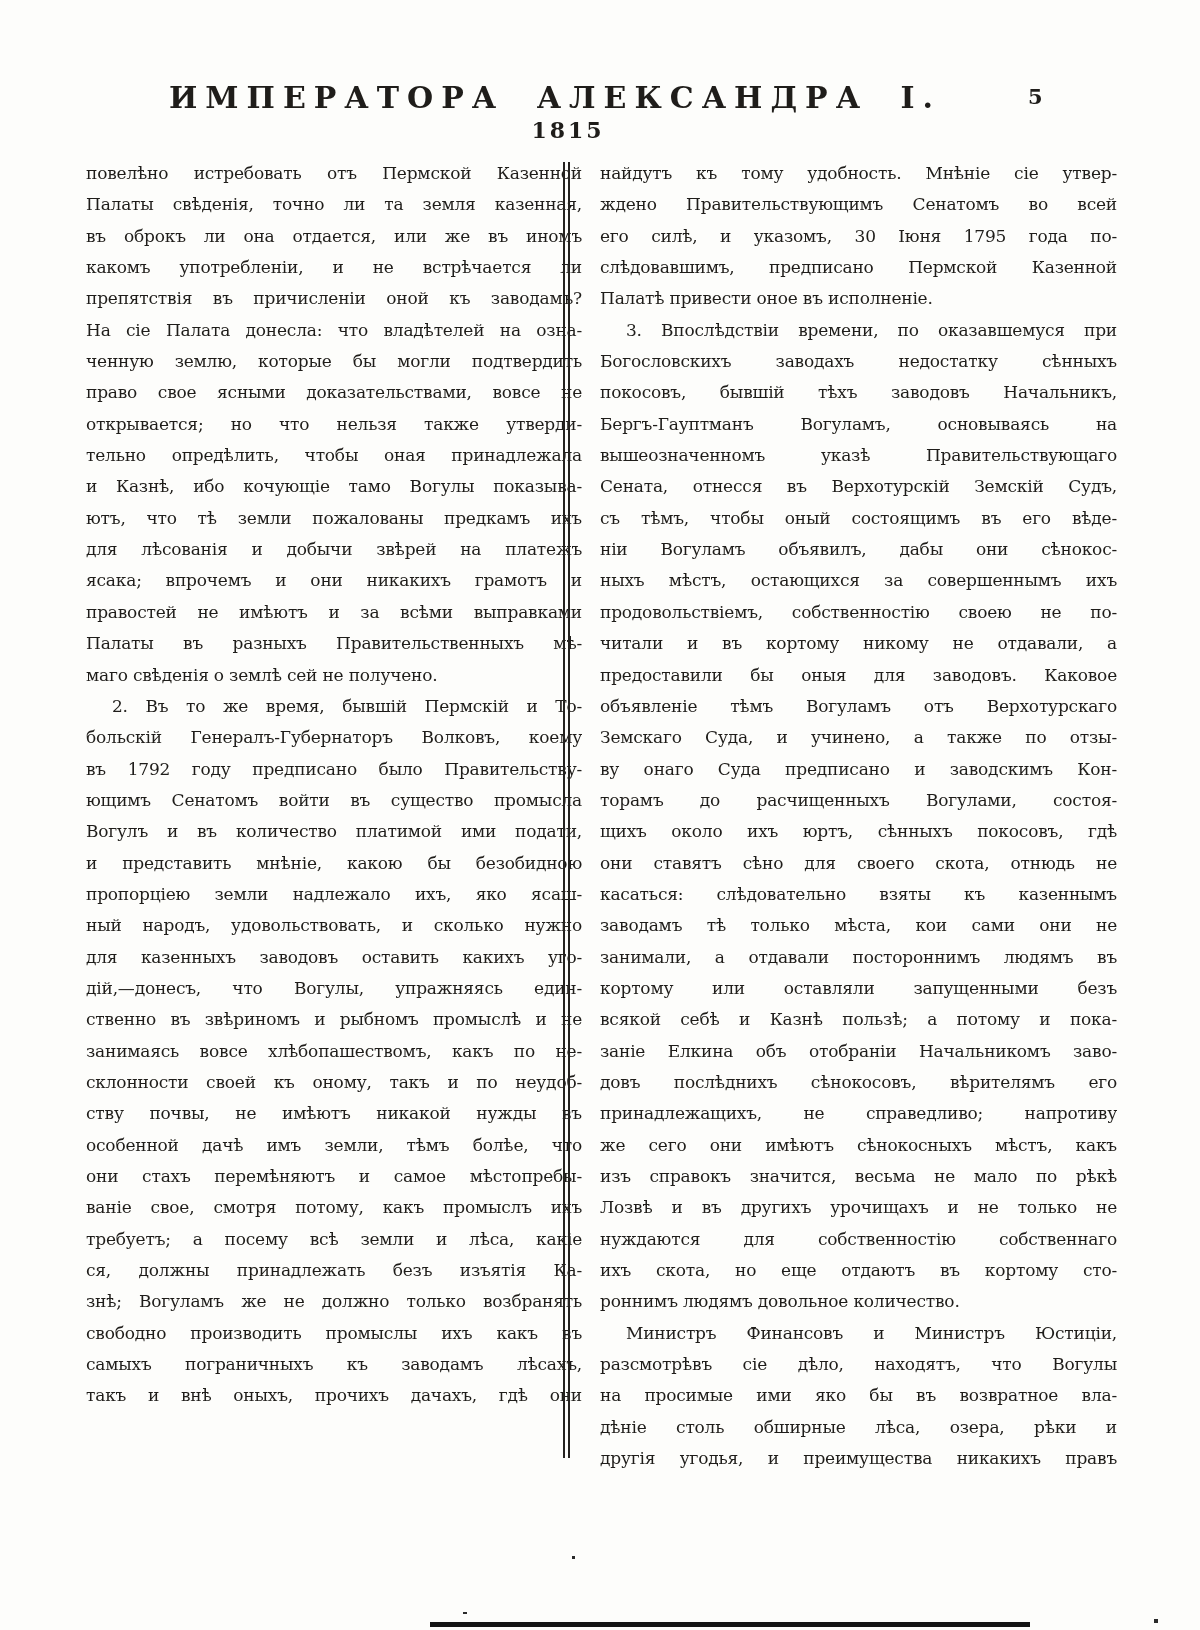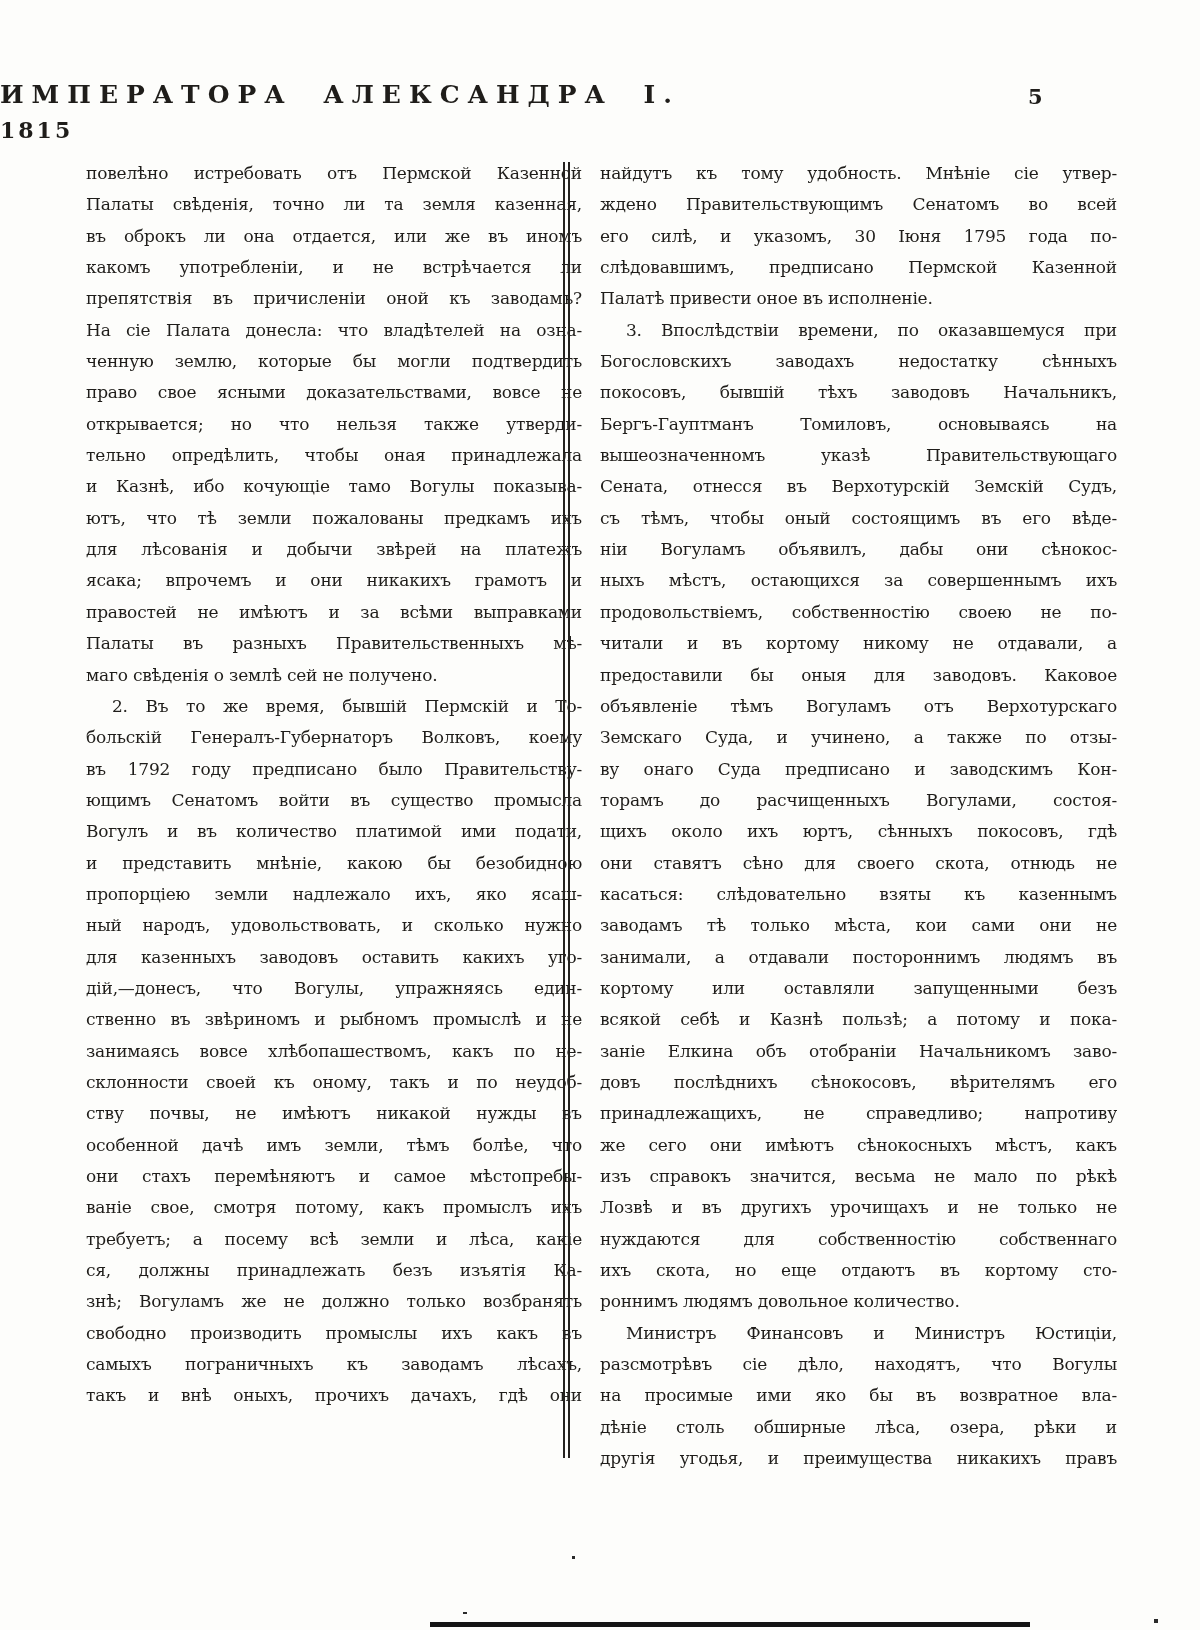--- a/index.html
+++ b/index.html
@@ -11,32 +11,33 @@
     width:1200px;height:1630px;
     background:var(--paper);
     font-family:"DejaVu Serif","Liberation Serif",serif;
     color:var(--ink);
     position:relative;
     overflow:hidden;
   }
   .page{position:absolute;inset:0;}
   .header-title{
     position:absolute;top:80px;left:0;width:1110px;
-    text-align:left;
-    font-size:25px;font-weight:bold;
+    text-align:center;
+    font-size:30px;font-weight:bold;
     letter-spacing:8px;
     word-spacing:14px;
     white-space:nowrap;
   }
   .page-number{
     position:absolute;top:84px;left:1028px;
     font-size:21px;font-weight:bold;
   }
   .year-heading{
     position:absolute;top:117px;left:0;width:1136px;
+    text-align:center;
     font-size:22px;font-weight:bold;letter-spacing:3px;
   }
   .column{
     position:absolute;top:158px;
     font-size:17px;
     line-height:31.35px;
     letter-spacing:-0.2px;
     margin-left:28px;
   }
   .column.left{left:58px;width:496px;}
@@ -122,21 +123,21 @@
 
   <div class="column right" id="col-right">
       <div class="line">найдутъ къ тому удобность. Мнѣніе сіе утвер-</div>
       <div class="line">ждено Правительствующимъ Сенатомъ во всей</div>
       <div class="line">его силѣ, и указомъ, 30 Іюня 1795 года по-</div>
       <div class="line">слѣдовавшимъ, предписано Пермской Казенной</div>
       <div class="line end">Палатѣ привести оное въ исполненіе.</div>
       <div class="line indent">3. Впослѣдствіи времени, по оказавшемуся при</div>
       <div class="line">Богословскихъ заводахъ недостатку сѣнныхъ</div>
       <div class="line">покосовъ, бывшій тѣхъ заводовъ Начальникъ,</div>
-      <div class="line">Бергъ-Гауптманъ Томиловъ, основываясь на</div>
+      <div class="line">Бергъ-Гауптманъ Вогуламъ, основываясь на</div>
       <div class="line">вышеозначенномъ указѣ Правительствующаго</div>
       <div class="line">Сената, отнесся въ Верхотурскій Земскій Судъ,</div>
       <div class="line">съ тѣмъ, чтобы оный состоящимъ въ его вѣде-</div>
       <div class="line">ніи Вогуламъ объявилъ, дабы они сѣнокос-</div>
       <div class="line">ныхъ мѣстъ, остающихся за совершеннымъ ихъ</div>
       <div class="line">продовольствіемъ, собственностію своею не по-</div>
       <div class="line">читали и въ кортому никому не отдавали, а</div>
       <div class="line">предоставили бы оныя для заводовъ. Каковое</div>
       <div class="line">объявленіе тѣмъ Вогуламъ отъ Верхотурскаго</div>
       <div class="line">Земскаго Суда, и учинено, а также по отзы-</div>

